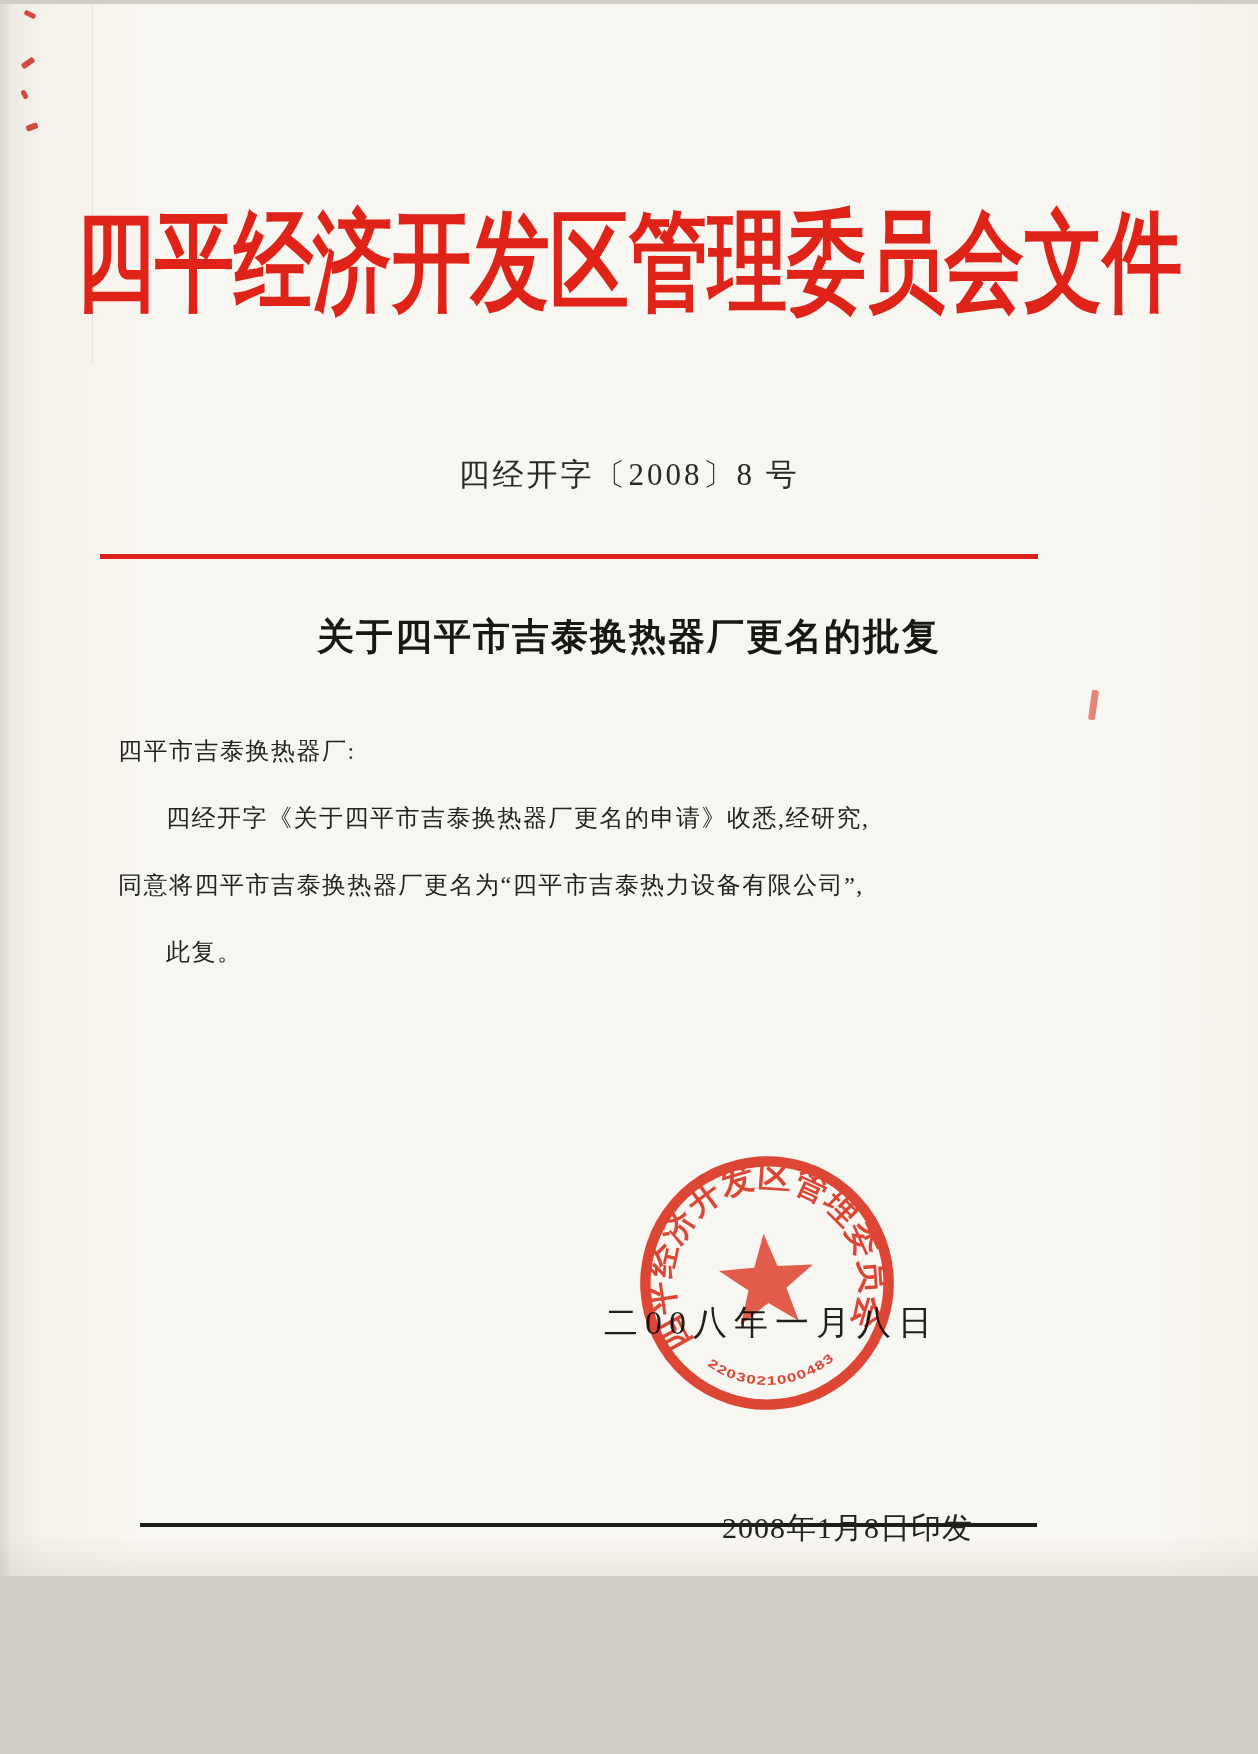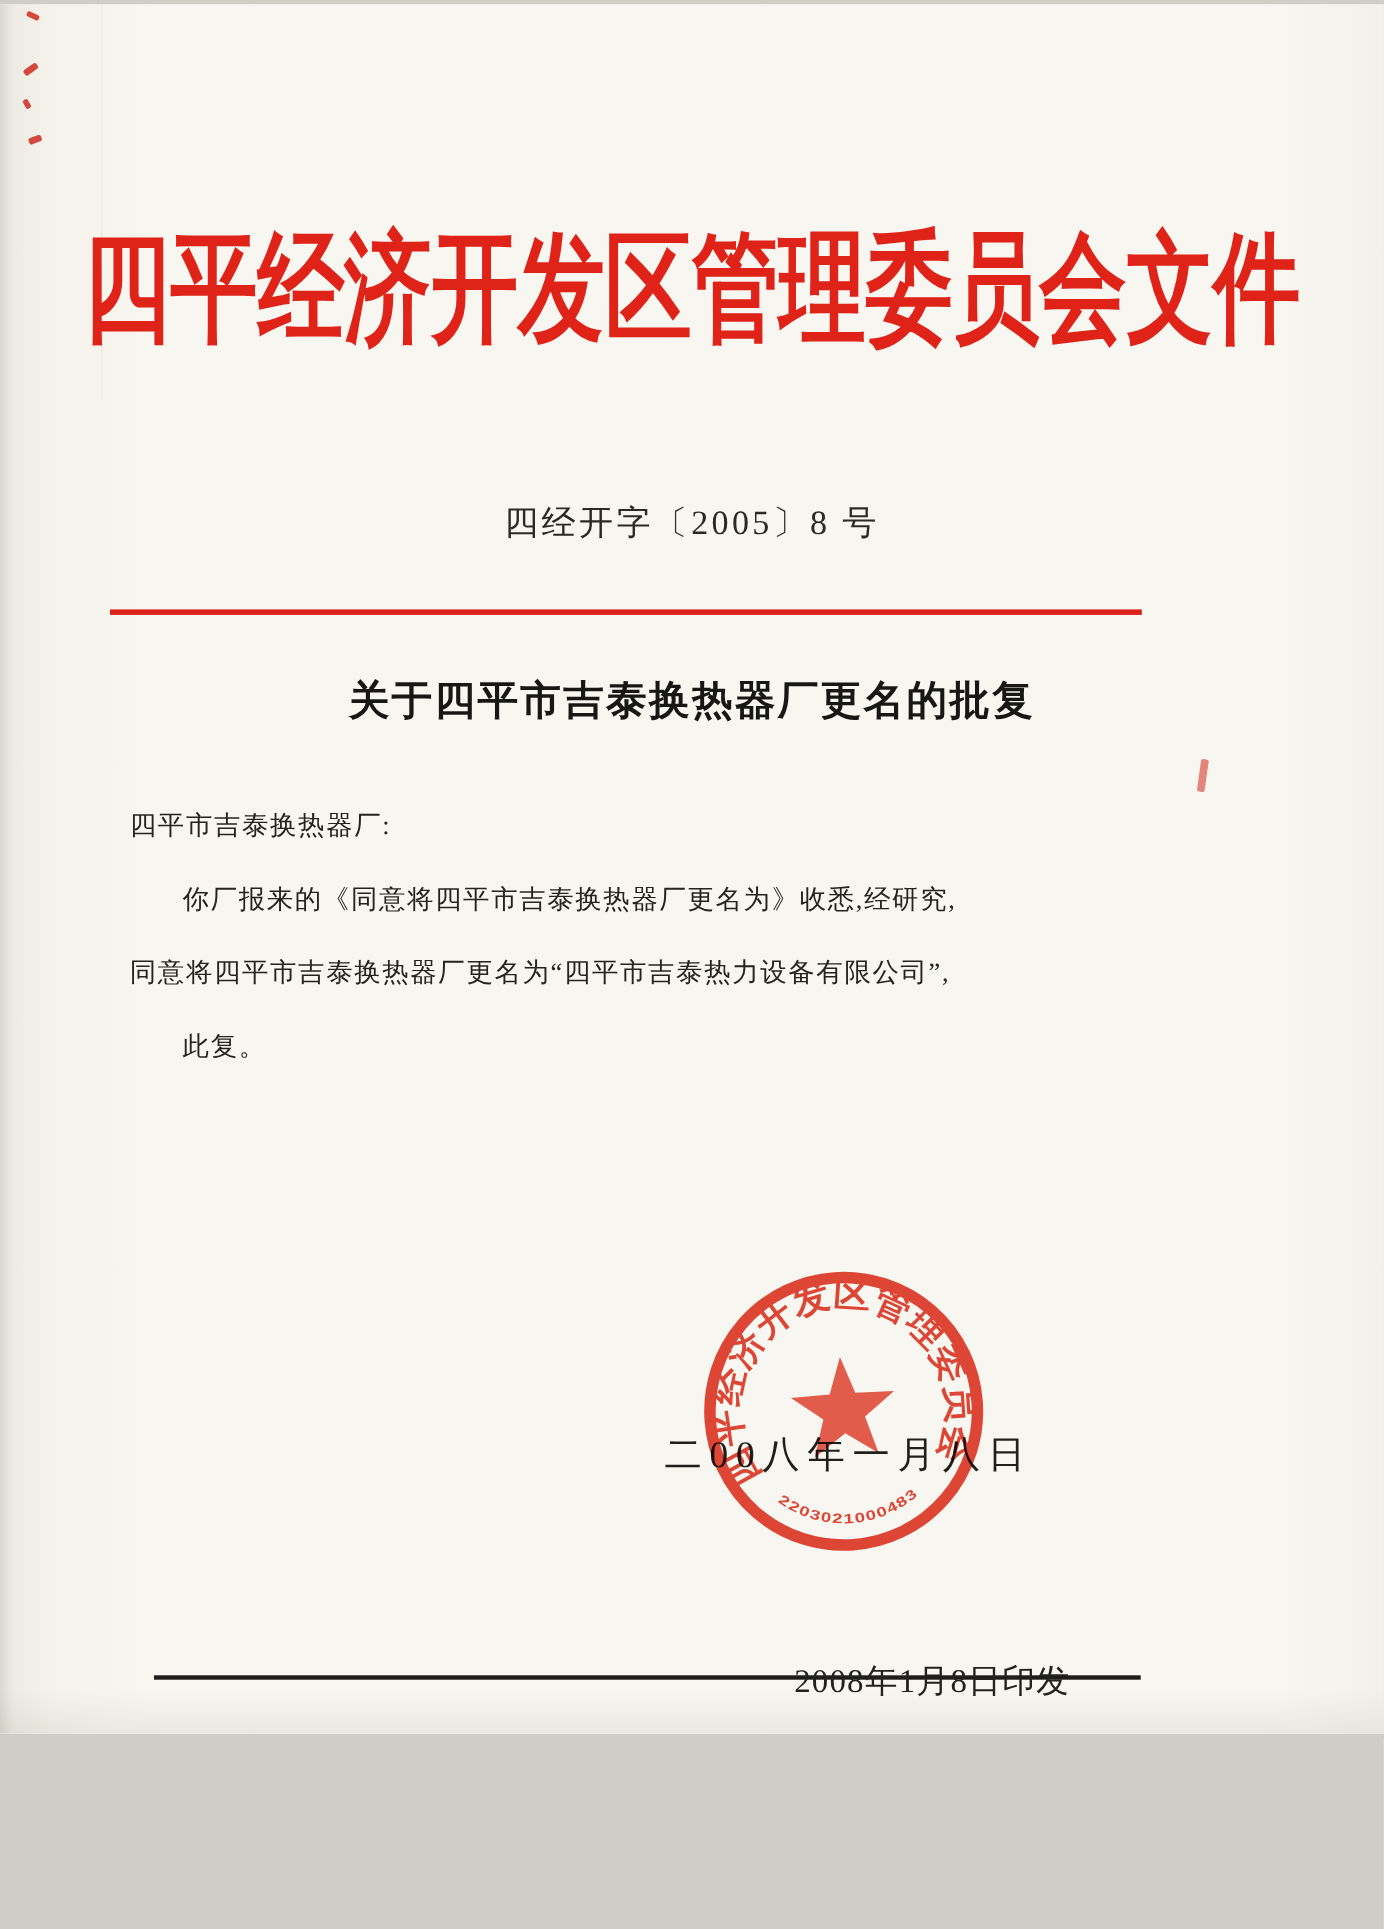--- a/index.html
+++ b/index.html
@@ -104,29 +104,29 @@
 
   <div class="crease"></div>
   <div class="artifact a1"></div>
   <div class="artifact a2"></div>
   <div class="artifact a3"></div>
   <div class="artifact a4"></div>
   <div class="artifact a5"></div>
 
   <div class="letterhead">四平经济开发区管理委员会文件</div>
 
-  <div class="doc-number">四经开字〔2005〕8 号</div>
+  <div class="doc-number">四经开字〔2008〕8 号</div>
 
   <div class="red-rule"></div>
 
   <div class="doc-title">关于四平市吉泰换热器厂更名的批复</div>
 
   <div class="body-block">
     <div>四平市吉泰换热器厂:</div>
-    <div class="indent">你厂报来的《同意将四平市吉泰换热器厂更名为》收悉,经研究,</div>
+    <div class="indent">四经开字《关于四平市吉泰换热器厂更名的申请》收悉,经研究,</div>
     <div>同意将四平市吉泰换热器厂更名为“四平市吉泰热力设备有限公司”,</div>
     <div class="indent">此复。</div>
   </div>
 
   <div class="issue-date">二00八年一月八日</div>
 
   <svg class="seal" viewBox="0 0 280 280" aria-hidden="true">
     <defs>
       <path id="arcTop" d="M 58,197 A 100,100 0 1 1 222,197" fill="none"></path>
       <path id="arcBottom" d="M 71,222 A 107,107 0 0 0 209,222" fill="none"></path>

